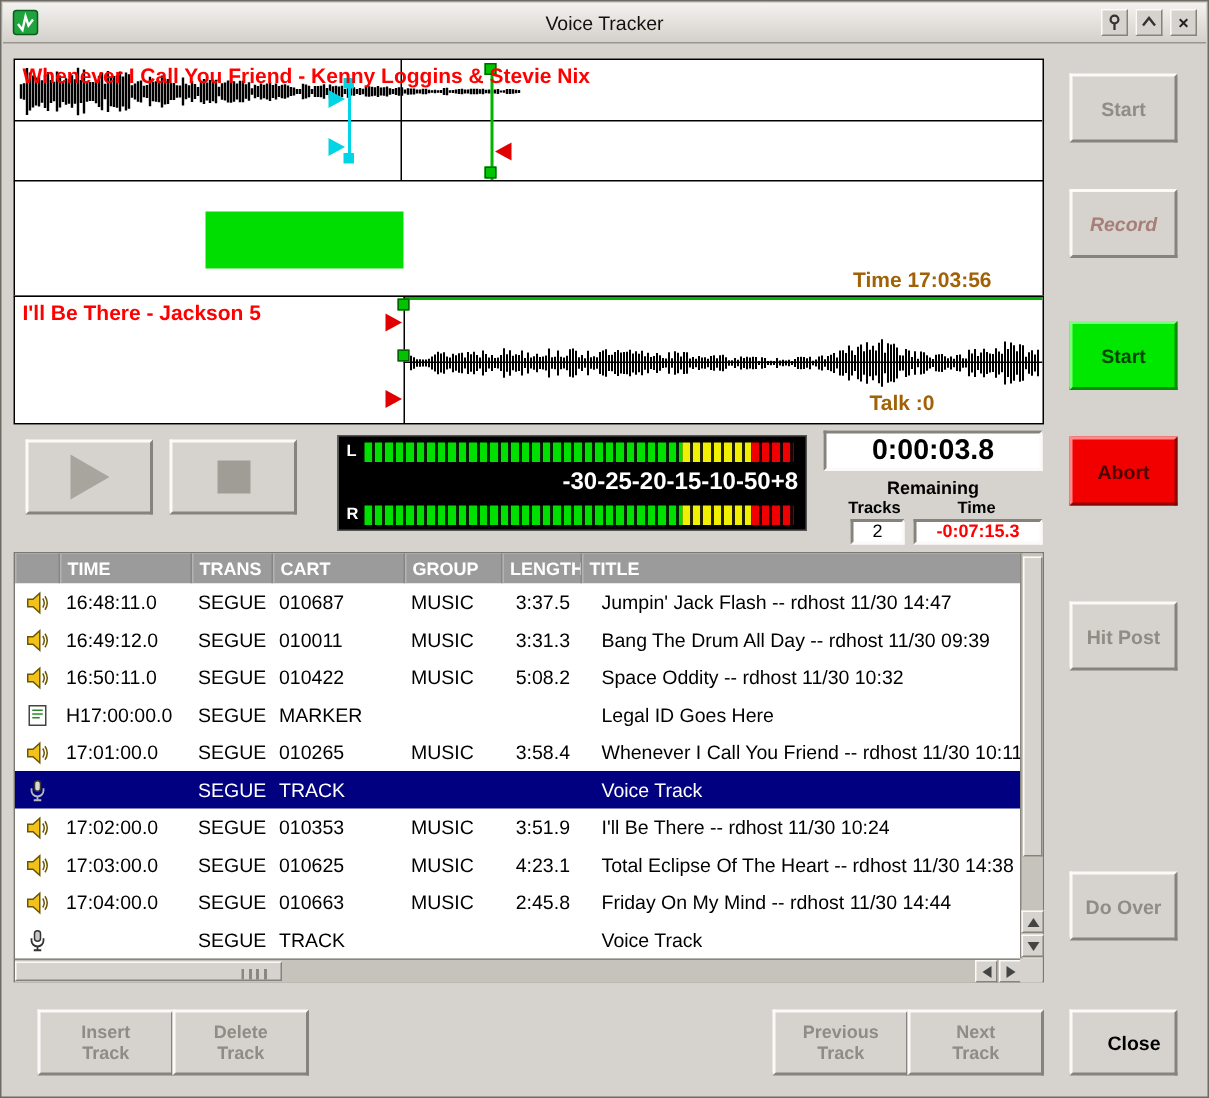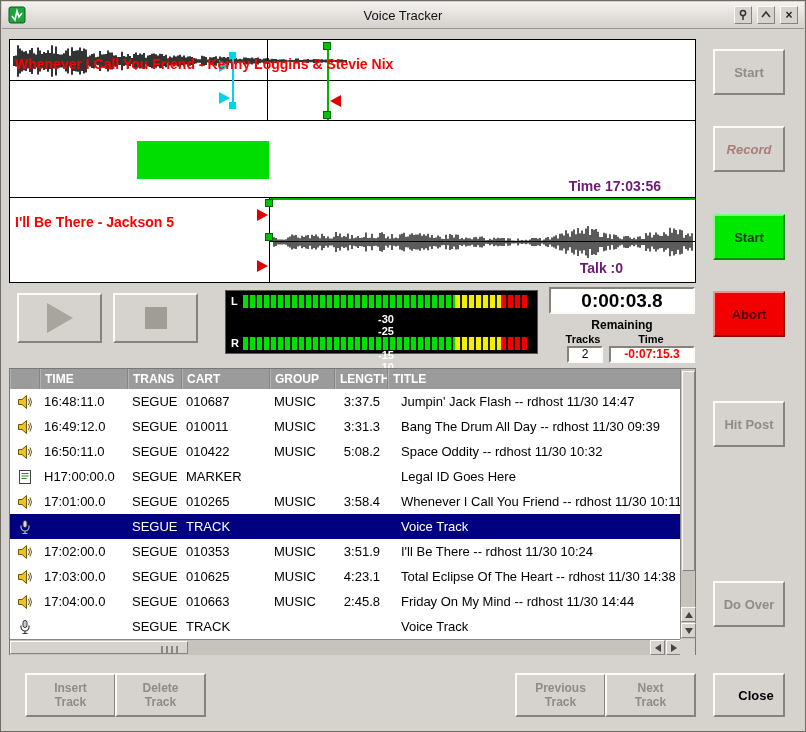--- a/index.html
+++ b/index.html
@@ -14,22 +14,22 @@
   .tb-title { position:absolute; left:0; right:0; text-align:center; font-weight:normal; font-size:13px; color:#111; }
   .tb-right { position:absolute; right:6px; display:flex; gap:5px; }
   .tb-btn { width:18px; height:18px; background:#d6d3ce; border:1px solid; border-color:#fbfaf8 #86827c #86827c #fbfaf8;
     display:flex; align-items:center; justify-content:center; font-size:12px; font-weight:bold; color:#222; }
 
   
   .wavepanel { position:absolute; left:8px; width:687px; background:#fff; border:1px solid #000; overflow:hidden; }
   #panel1 { top:38px; height:82px; }
   #panel2 { top:119px; height:78px; }
   #panel3 { top:196px; height:86px; }
-  .wavetitle { position:absolute; left:5px; top:16px; color:#f00; font-weight:bold; font-size:14px; z-index:6; }
-  .redlabel { position:absolute; color:#701a75; font-weight:bold; font-size:14px; z-index:6; }
+  .wavetitle { position:absolute; left:5px; top:2px; color:#f00; font-weight:bold; font-size:14px; z-index:6; }
+  .redlabel { position:absolute; color:#a16207; font-weight:bold; font-size:14px; z-index:6; }
   .vline { position:absolute; width:1px; background:#000; top:0; bottom:0; }
   .hline { position:absolute; height:1px; background:#000; left:0; right:0; }
   .cyan-line { position:absolute; width:2px; background:#00d5e5; }
   .green-line { position:absolute; background:#00b400; }
   .sq-green { position:absolute; width:8px; height:8px; background:#00c400; border:1px solid #006400; z-index:5; }
   .sq-cyan { position:absolute; width:7px; height:7px; background:#00d5e5; z-index:5; }
   .tri { position:absolute; width:0; height:0; z-index:5; }
   .tri.right { border-top:6px solid transparent; border-bottom:6px solid transparent; border-left:11px solid #00d5e5; }
   .tri.red-right { border-top:6px solid transparent; border-bottom:6px solid transparent; border-left:11px solid #e00000; }
   .tri.red-left { border-top:6px solid transparent; border-bottom:6px solid transparent; border-right:11px solid #e00000; }
@@ -45,21 +45,21 @@
   .play-glyph { width:0; height:0; border-top:15px solid transparent; border-bottom:15px solid transparent; border-left:26px solid #a8a49e; }
   .stop-glyph { width:22px; height:22px; background:#a09c96; }
 
   .meter { position:absolute; left:224px; top:289px; width:313px; height:64px; background:#000; border:1px solid #555; }
   .meter-ch { position:absolute; left:5px; color:#fff; font-weight:bold; font-size:11px; }
   .ledrow { position:absolute; left:17px; width:286px; height:13px; display:flex; }
   .led-g { width:212px; background:repeating-linear-gradient(90deg,#00e000 0 5px,#002000 5px 7px); }
   .led-y { width:46px; background:repeating-linear-gradient(90deg,#f0f000 0 5px,#202000 5px 7px); }
   .led-r { width:28px; background:repeating-linear-gradient(90deg,#f00000 0 5px,#200000 5px 7px); }
   .meter-scale { position:absolute; left:14px; width:292px; top:22px; height:18px; display:flex;
-    justify-content:space-between; align-items:center; color:#fff; font-weight:bold; font-size:11px;flex-direction:column; }
+    justify-content:flex-end; align-items:center; color:#fff; font-weight:bold; font-size:16px; }
 
   .sunken { background:#fff; border:2px solid; border-color:#86827c #fbfaf8 #fbfaf8 #86827c; }
   .elapsed { position:absolute; left:548px; top:286px; width:146px; height:27px; display:flex;
     align-items:center; justify-content:center; font-weight:bold; font-size:19px; color:#000; }
   .lbl { position:absolute; font-weight:bold; color:#000; text-align:center; }
 
   
   .side-btn { position:absolute; left:712px; width:72px; height:46px; font-size:13px; white-space:pre-line; }
   .btn.green { background:#00e800; color:#004400; border-color:#7dff7d #008f00 #008f00 #7dff7d; }
   .btn.red { background:#f20000; color:#4d0000; border-color:#ff8a8a #8f0000 #8f0000 #ff8a8a; }

